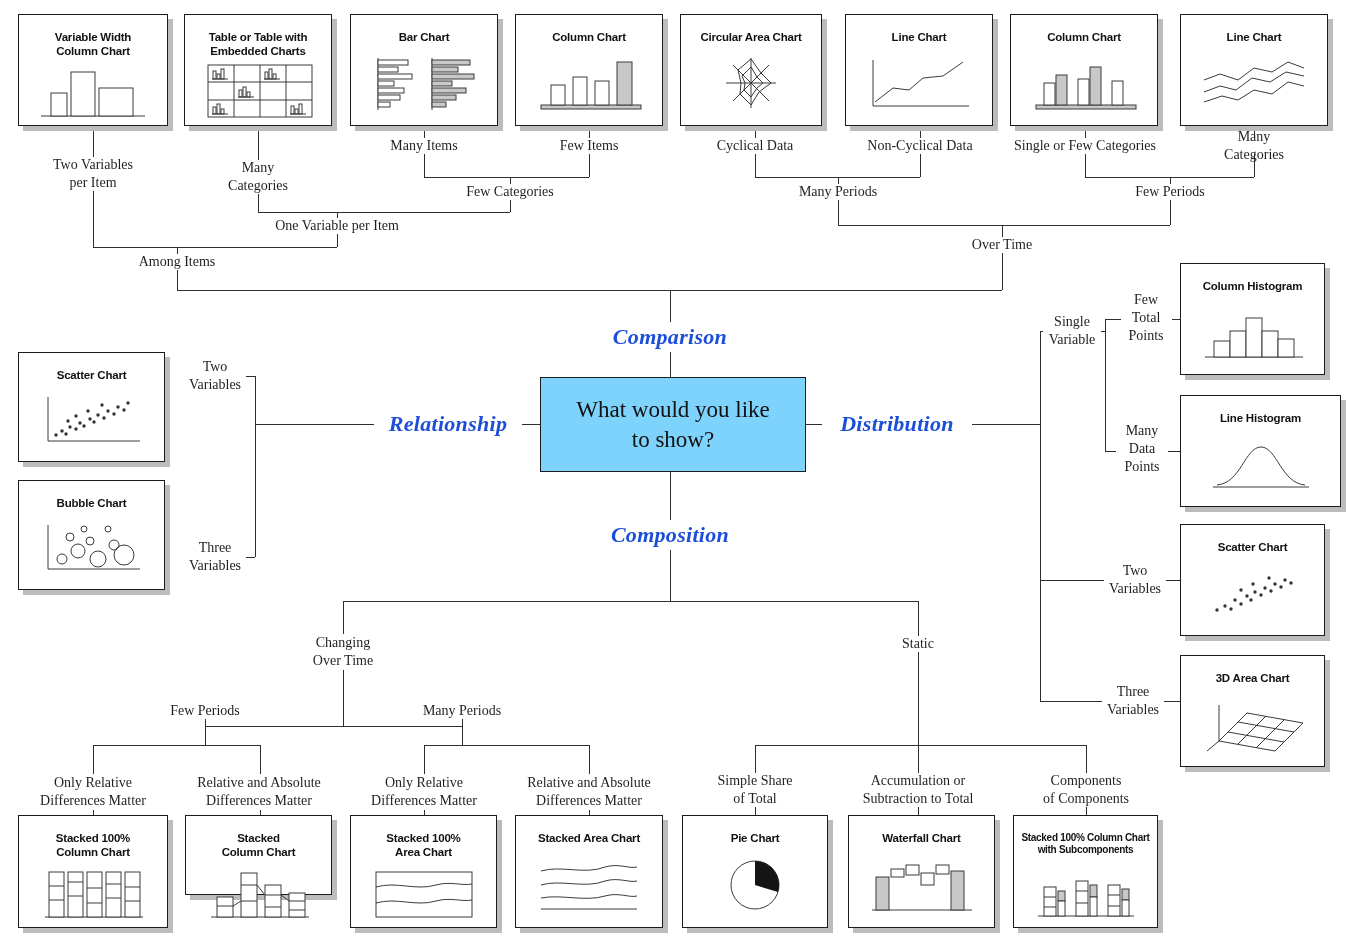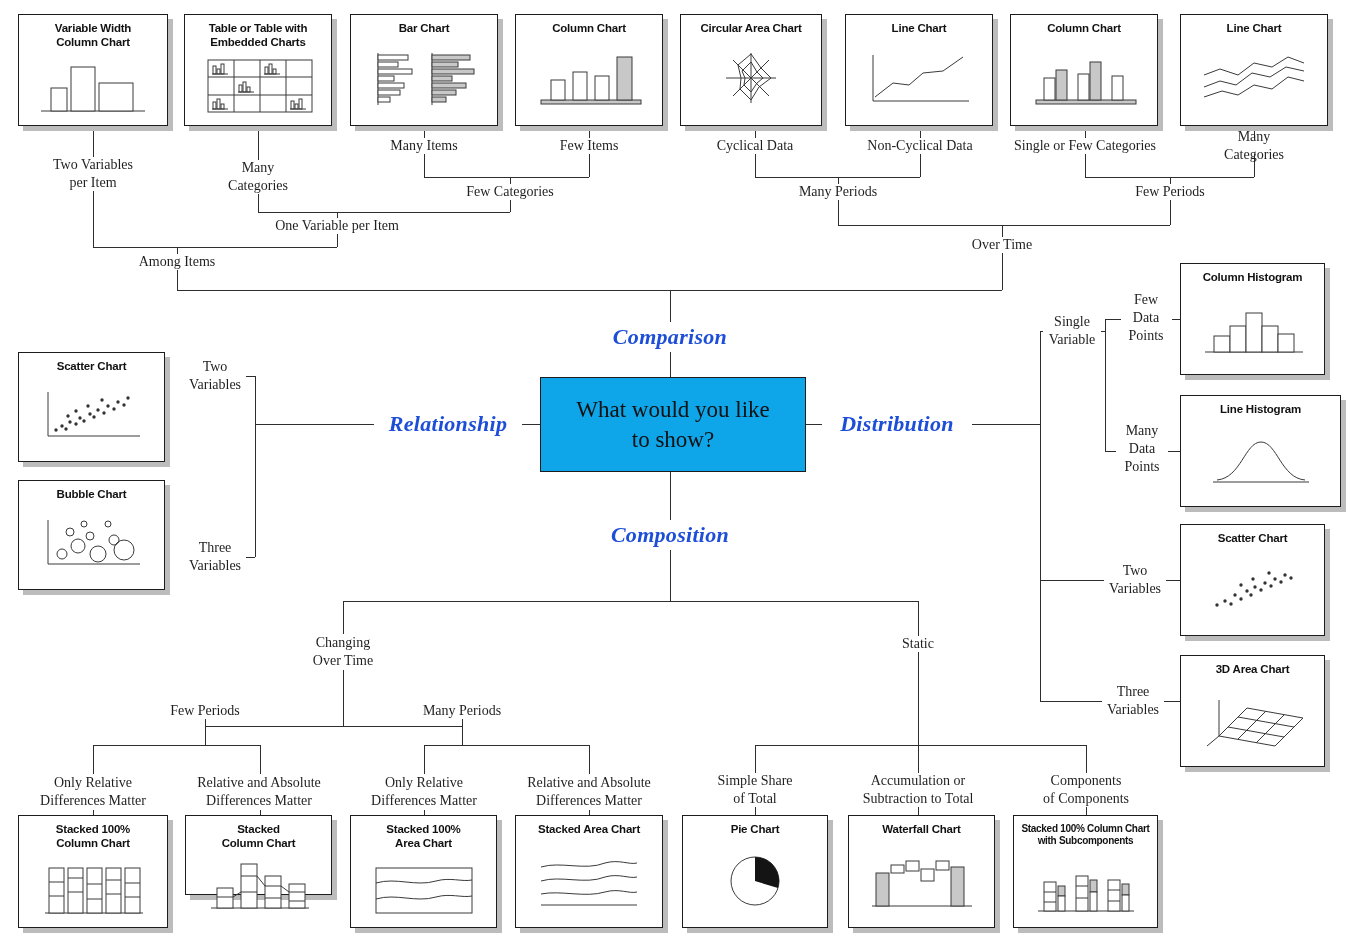--- a/index.html
+++ b/index.html
@@ -1,36 +1,36 @@
 <!DOCTYPE html>
 <html><head>
 <meta charset="utf-8">
 <style>
   html,body{margin:0;padding:0;background:#fff}
   .stage{position:relative;width:1346px;height:944px;background:#fff;overflow:hidden;
          font-family:"Liberation Serif",serif;color:#1f1f1f}
   .wires{position:absolute;left:0;top:0}
   .chart-box{position:absolute;background:#fff;border:1px solid #1c1c1c;box-shadow:5px 5px 0 #bcbcbc;
-             box-sizing:border-box;display:flex;flex-direction:column;align-items:center;padding:7px 4px 4px}
+             box-sizing:border-box;display:flex;flex-direction:column;align-items:center;padding:16px 4px 4px}
   .chart-box .title{font-family:"Liberation Sans",sans-serif;font-weight:bold;font-size:11.5px;
                     letter-spacing:-0.2px;line-height:1.2;text-align:center;white-space:pre-line;color:#111}
   .chart-box .title.sm{font-size:10px;letter-spacing:-0.3px}
   .chart-box .icon{flex:1;display:flex;align-items:center;justify-content:center;width:100%}
   .icon svg{display:block}
   .icon svg *{fill:none;stroke:#3a3a3a;stroke-width:1}
   .icon .f-white{fill:#fff}
   .icon .f-gray{fill:#c8c8c8}
   .icon .f-black{fill:#141414;stroke:none}
   .icon .f-dot{fill:#333;stroke:none}
   .label{position:absolute;transform:translate(-50%,-50%);font-size:14px;line-height:1.28;
          text-align:center;white-space:pre-line}
   .branch{position:absolute;transform:translate(-50%,-50%);font-weight:bold;font-style:italic;
           font-size:22px;color:#1d4ed8;white-space:nowrap;letter-spacing:.3px}
   .center-box{position:absolute;left:540px;top:377px;width:264px;height:93px;border:1.5px solid #1c1c1c;
-              background:#0ea5e9;display:flex;align-items:center;justify-content:center}
+              background:#7dd3fc;display:flex;align-items:center;justify-content:center}
   .center-box .q{font-size:23px;line-height:1.3;text-align:center;white-space:pre-line;color:#111}
 </style>
 </head>
 <body>
 
 <div class="stage">
 
   <svg class="wires" width="1346" height="944" shape-rendering="crispEdges">
     <path d="M93 126 V157 M93 191 V247 M93 247 H337 M177 247 V254 M177 270 V290 M177 290 H1002 M670 290 V322 M670 352 V377 M258 126 V160 M258 194 V212 M258 212 H510 M337 212 V218 M337 234 V247 M424 126 V138 M424 154 V177 M589 126 V138 M589 154 V177 M424 177 H589 M510 177 V184 M510 200 V212 M755 126 V138 M755 154 V177 M920 126 V138 M920 154 V177 M755 177 H920 M838 177 V184 M838 200 V225 M1085 126 V138 M1085 154 V177 M1254 126 V138 M1254 154 V177 M1085 177 H1254 M1170 177 V184 M1170 200 V225 M838 225 H1170 M1002 225 V237 M1002 253 V290" stroke="#2e2e2e" stroke-width="1" fill="none"></path>
     <path d="M246 376 H255 M246 557 H255 M255 376 V557 M255 424 H374 M522 424 H540" stroke="#2e2e2e" stroke-width="1" fill="none"></path>
@@ -403,21 +403,21 @@
   <div class="label" style="left:1002px;top:245px">Over Time</div>
 
   <div class="label" style="left:215px;top:376px">Two
 Variables</div>
   <div class="label" style="left:215px;top:557px">Three
 Variables</div>
 
   <div class="label" style="left:1072px;top:331px">Single
 Variable</div>
   <div class="label" style="left:1146px;top:318px">Few
-Data
+Total
 Points</div>
   <div class="label" style="left:1142px;top:449px">Many
 Data
 Points</div>
   <div class="label" style="left:1135px;top:580px">Two
 Variables</div>
   <div class="label" style="left:1133px;top:701px">Three
 Variables</div>
 
   <div class="label" style="left:343px;top:652px">Changing

